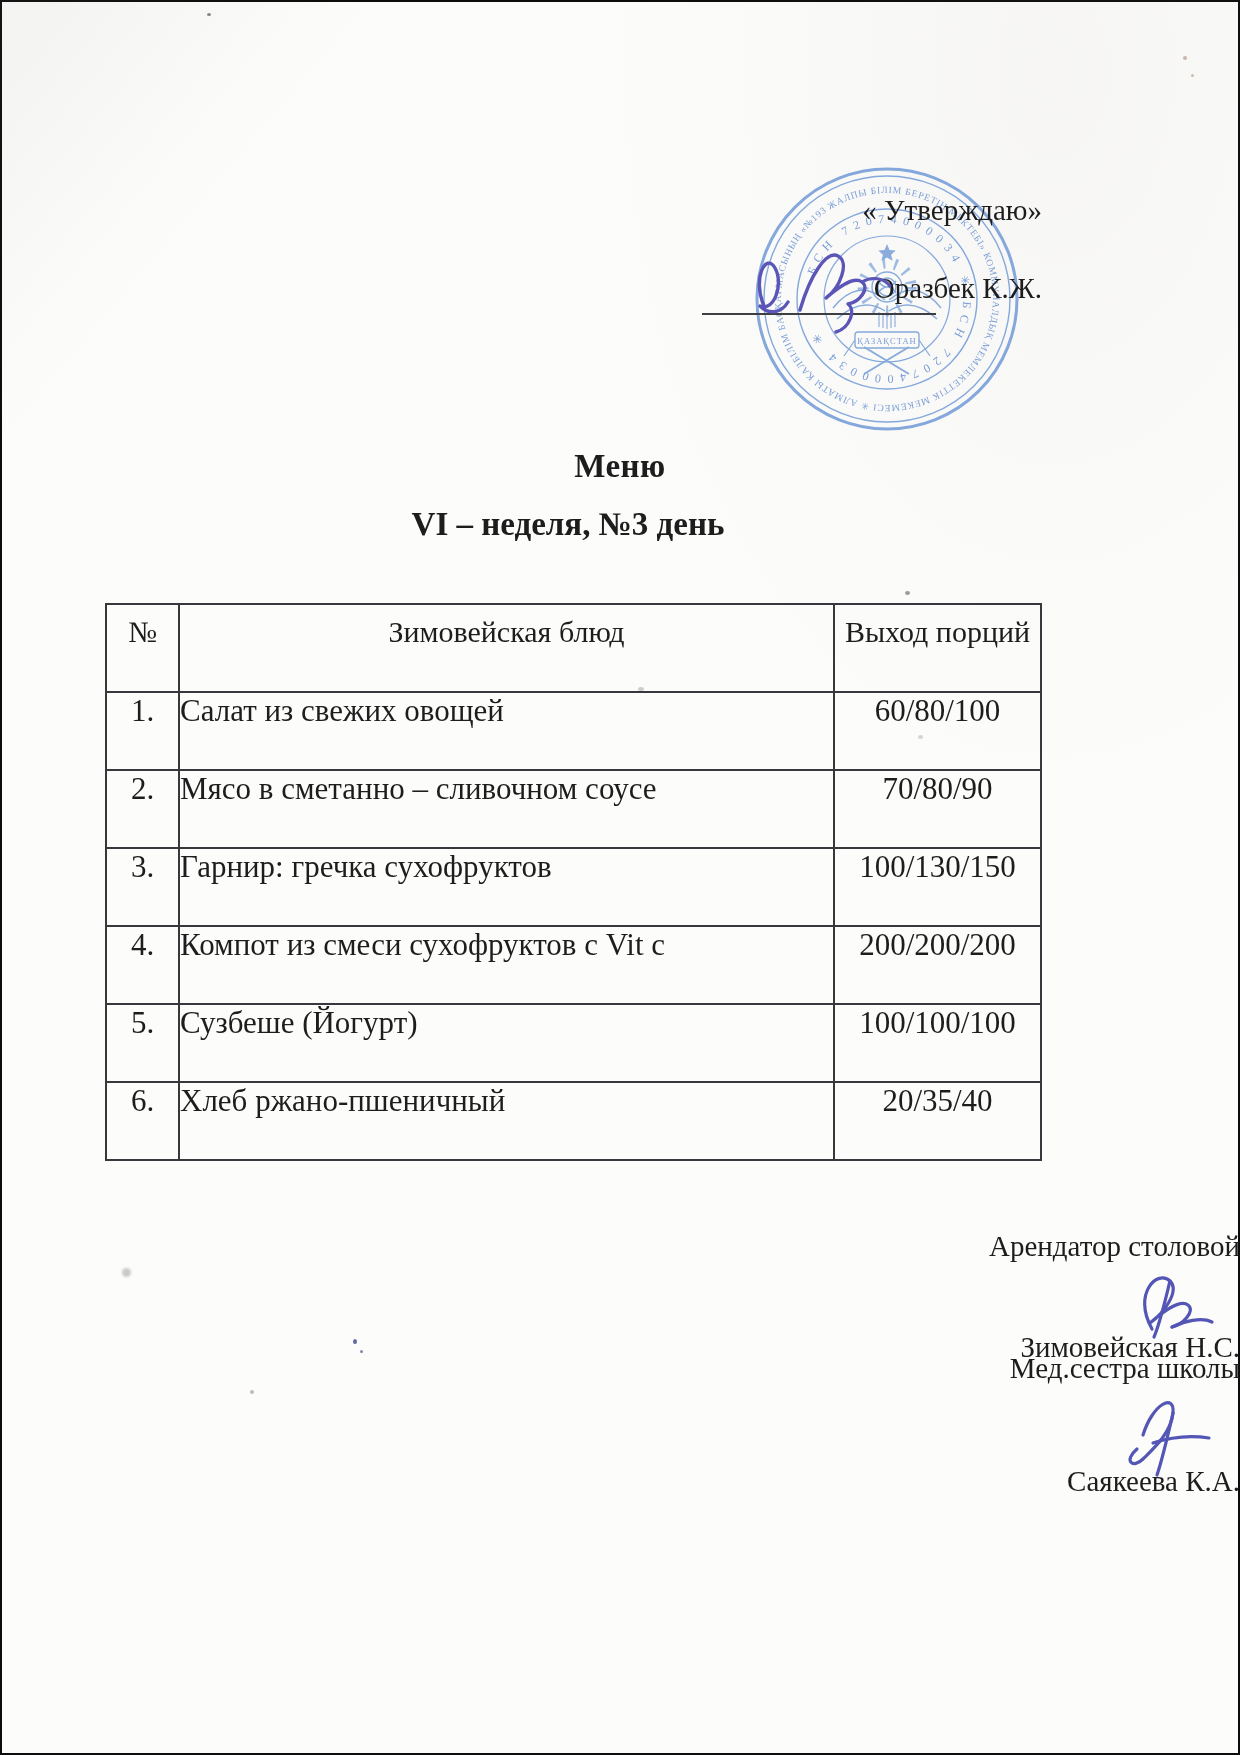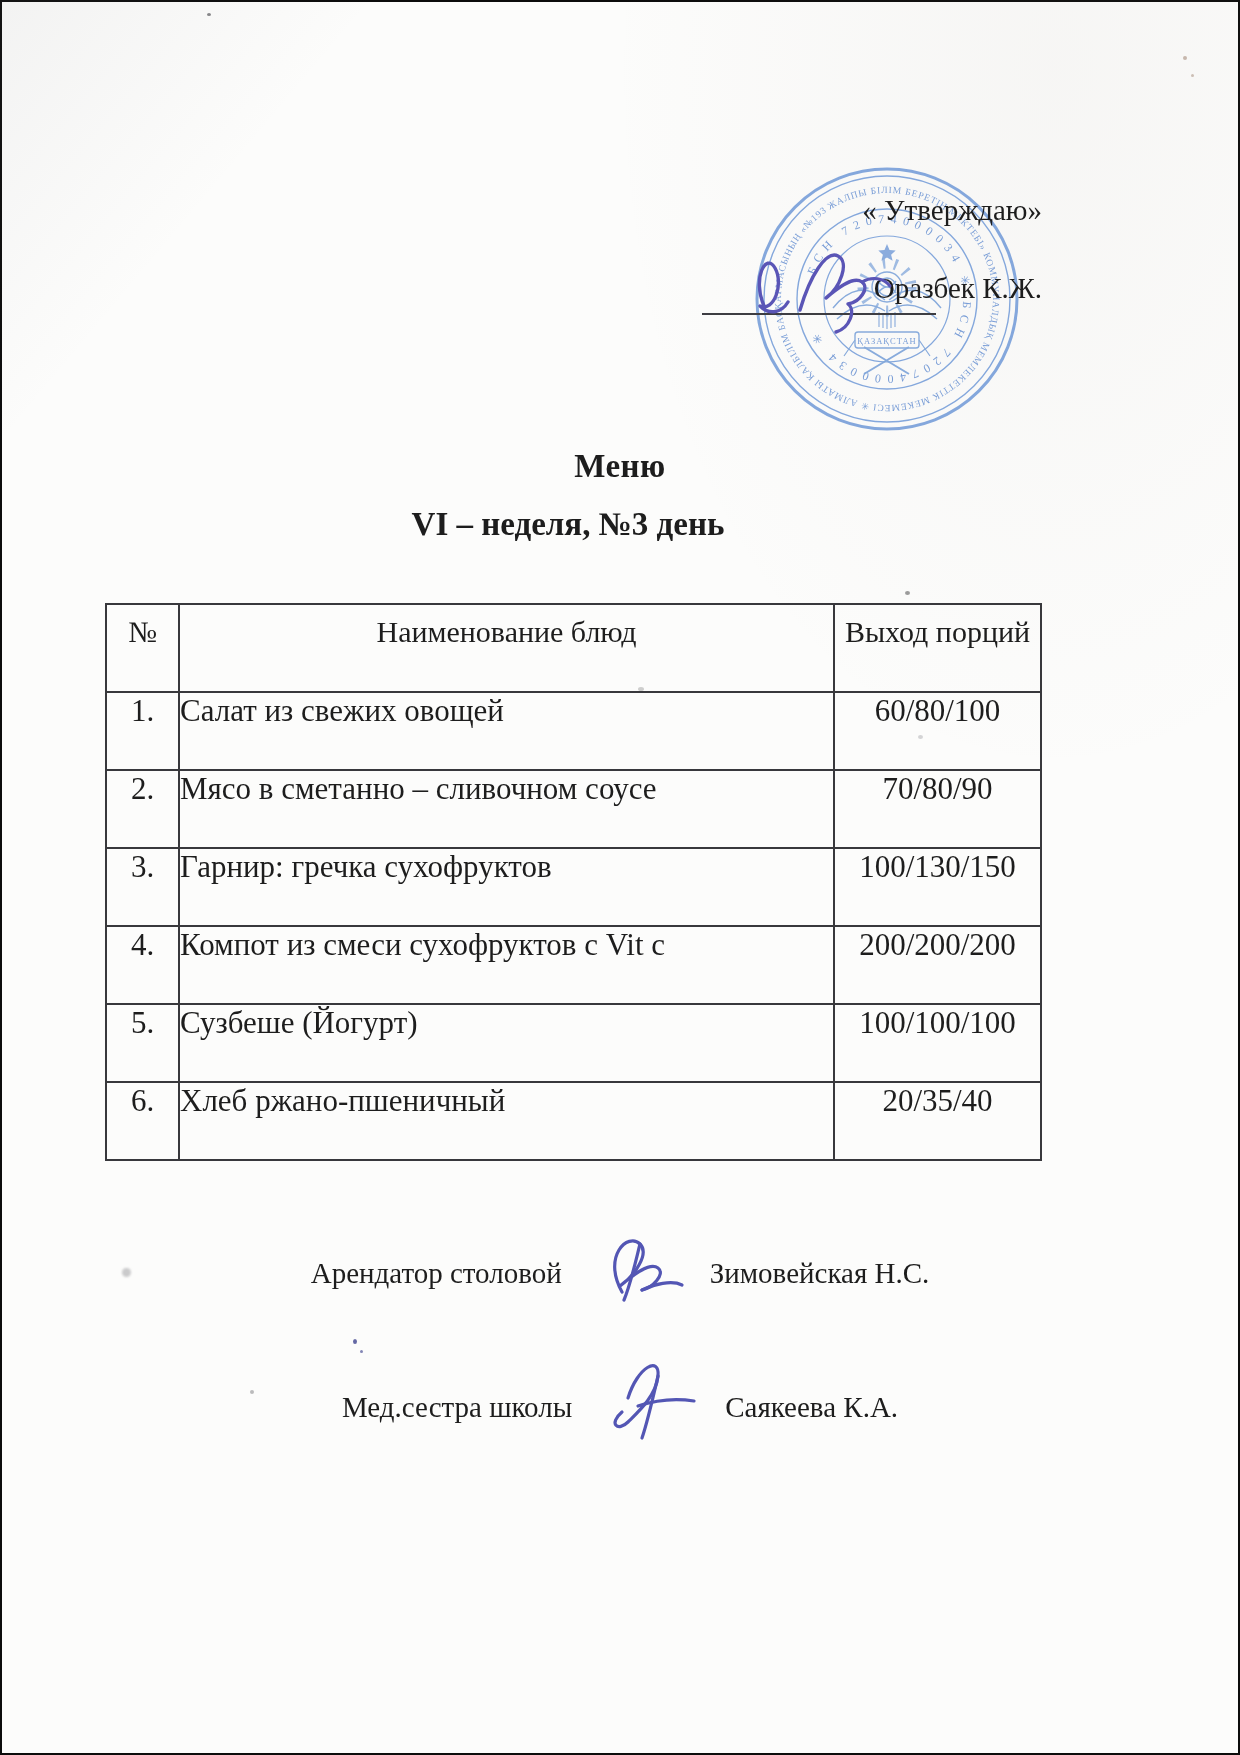--- a/index.html
+++ b/index.html
@@ -56,21 +56,21 @@
     padding:0;
   }
   table.menu thead th{height:76px;font-size:30px;text-align:center;padding-top:10px;}
   table.menu tbody tr{height:78px;}
   td.num{font-size:31px;text-align:center;padding-top:8px;}
   td.dish{font-size:31px;padding:8px 6px 0 14px;}
   td.portions{font-size:31px;text-align:center;padding-top:8px;}
 
   
   .footer-row{position:absolute;left:0;width:1240px;display:flex;justify-content:center;
-    align-items:flex-end;font-size:29px;white-space:nowrap;z-index:2;}
+    align-items:flex-end;font-size:29px;white-space:nowrap;z-index:2;flex-direction:column;}
   .fr1{top:1230px;}
   .fr2{top:1352px;font-family:Liberation Serif, serif;}
   .footer-row .role{padding-bottom:4px;}
   .footer-row .name{padding-bottom:4px;}
   .ink{margin:0 22px -14px 26px;}
 
   
   .speck{position:absolute;border-radius:50%;pointer-events:none;}
   .s1{left:207px;top:13px;width:4px;height:3px;background:rgba(40,40,45,.55);}
   .s2{left:1183px;top:56px;width:4px;height:4px;background:rgba(150,120,100,.5);}
@@ -138,21 +138,21 @@
 
   <table class="menu">
     <colgroup>
         <col class="c1">
         <col class="c2">
         <col class="c3">
       </colgroup>
     <thead>
       <tr>
         <th>№</th>
-        <th>Наименование блюд</th>
+        <th>Зимовейская блюд</th>
         <th>Выход порций</th>
       </tr>
     </thead>
     <tbody>
       <tr>
         <td class="num">1.</td>
         <td class="dish">Салат из свежих овощей</td>
         <td class="portions">60/80/100</td>
       </tr>
       <tr>

